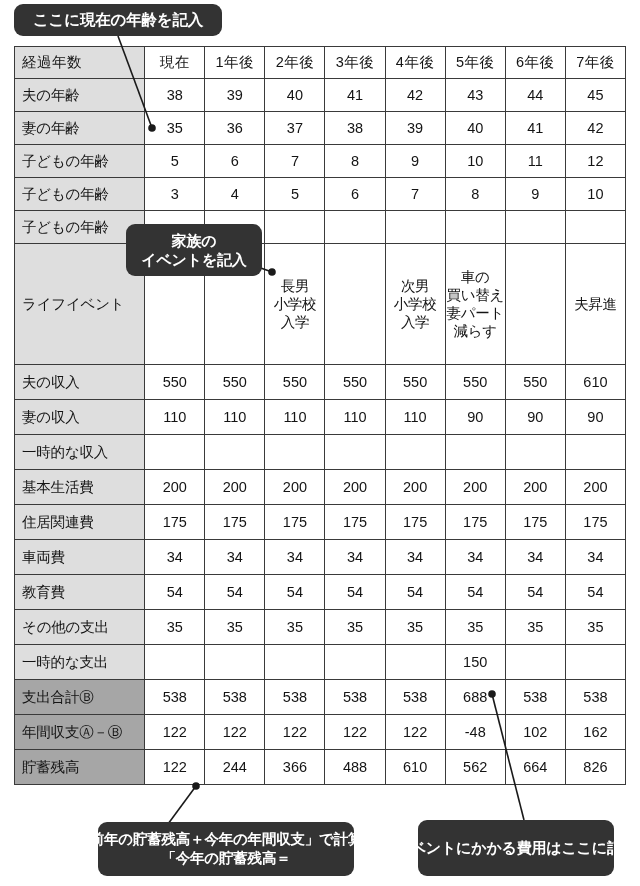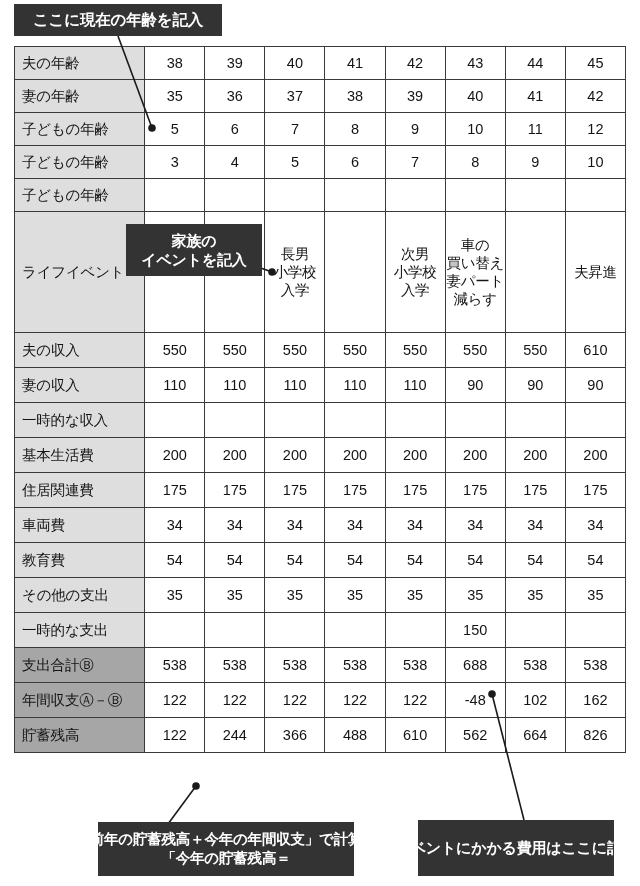--- a/index.html
+++ b/index.html
@@ -69,21 +69,21 @@
     font-size: 13.5px;
     line-height: 1.45;
     letter-spacing: -0.3px;
   }
 
   
   .callout {
     position: absolute;
     background: #333333;
     color: #ffffff;
-    border-radius: 0;
+    border-radius: 9px;
     font-weight: bold;
     text-align: center;
     font-size: 15.5px;
     line-height: 1.3;
     display: flex;
     align-items: center;
     justify-content: center;
     letter-spacing: -0.2px;
     box-sizing: border-box;
     z-index: 5;
@@ -147,20 +147,31 @@
       <col style="width:60px">
         <col style="width:60px">
         <col style="width:60px">
         <col style="width:60px">
       <col style="width:60px">
         <col style="width:60px">
         <col style="width:60px">
         <col style="width:60px">
     </colgroup>
     <tbody id="table-body">
+        <tr class="r-head">
+          <td class="lbl colhead">経過年数</td>
+          <td class="colhead">現在</td>
+          <td class="colhead">1年後</td>
+          <td class="colhead">2年後</td>
+          <td class="colhead">3年後</td>
+          <td class="colhead">4年後</td>
+          <td class="colhead">5年後</td>
+          <td class="colhead">6年後</td>
+          <td class="colhead">7年後</td>
+        </tr>
         <tr class="r-age">
           <td class="lbl">夫の年齢</td>
           <td>38</td>
           <td>39</td>
           <td>40</td>
           <td>41</td>
           <td>42</td>
           <td>43</td>
           <td>44</td>
           <td>45</td>

